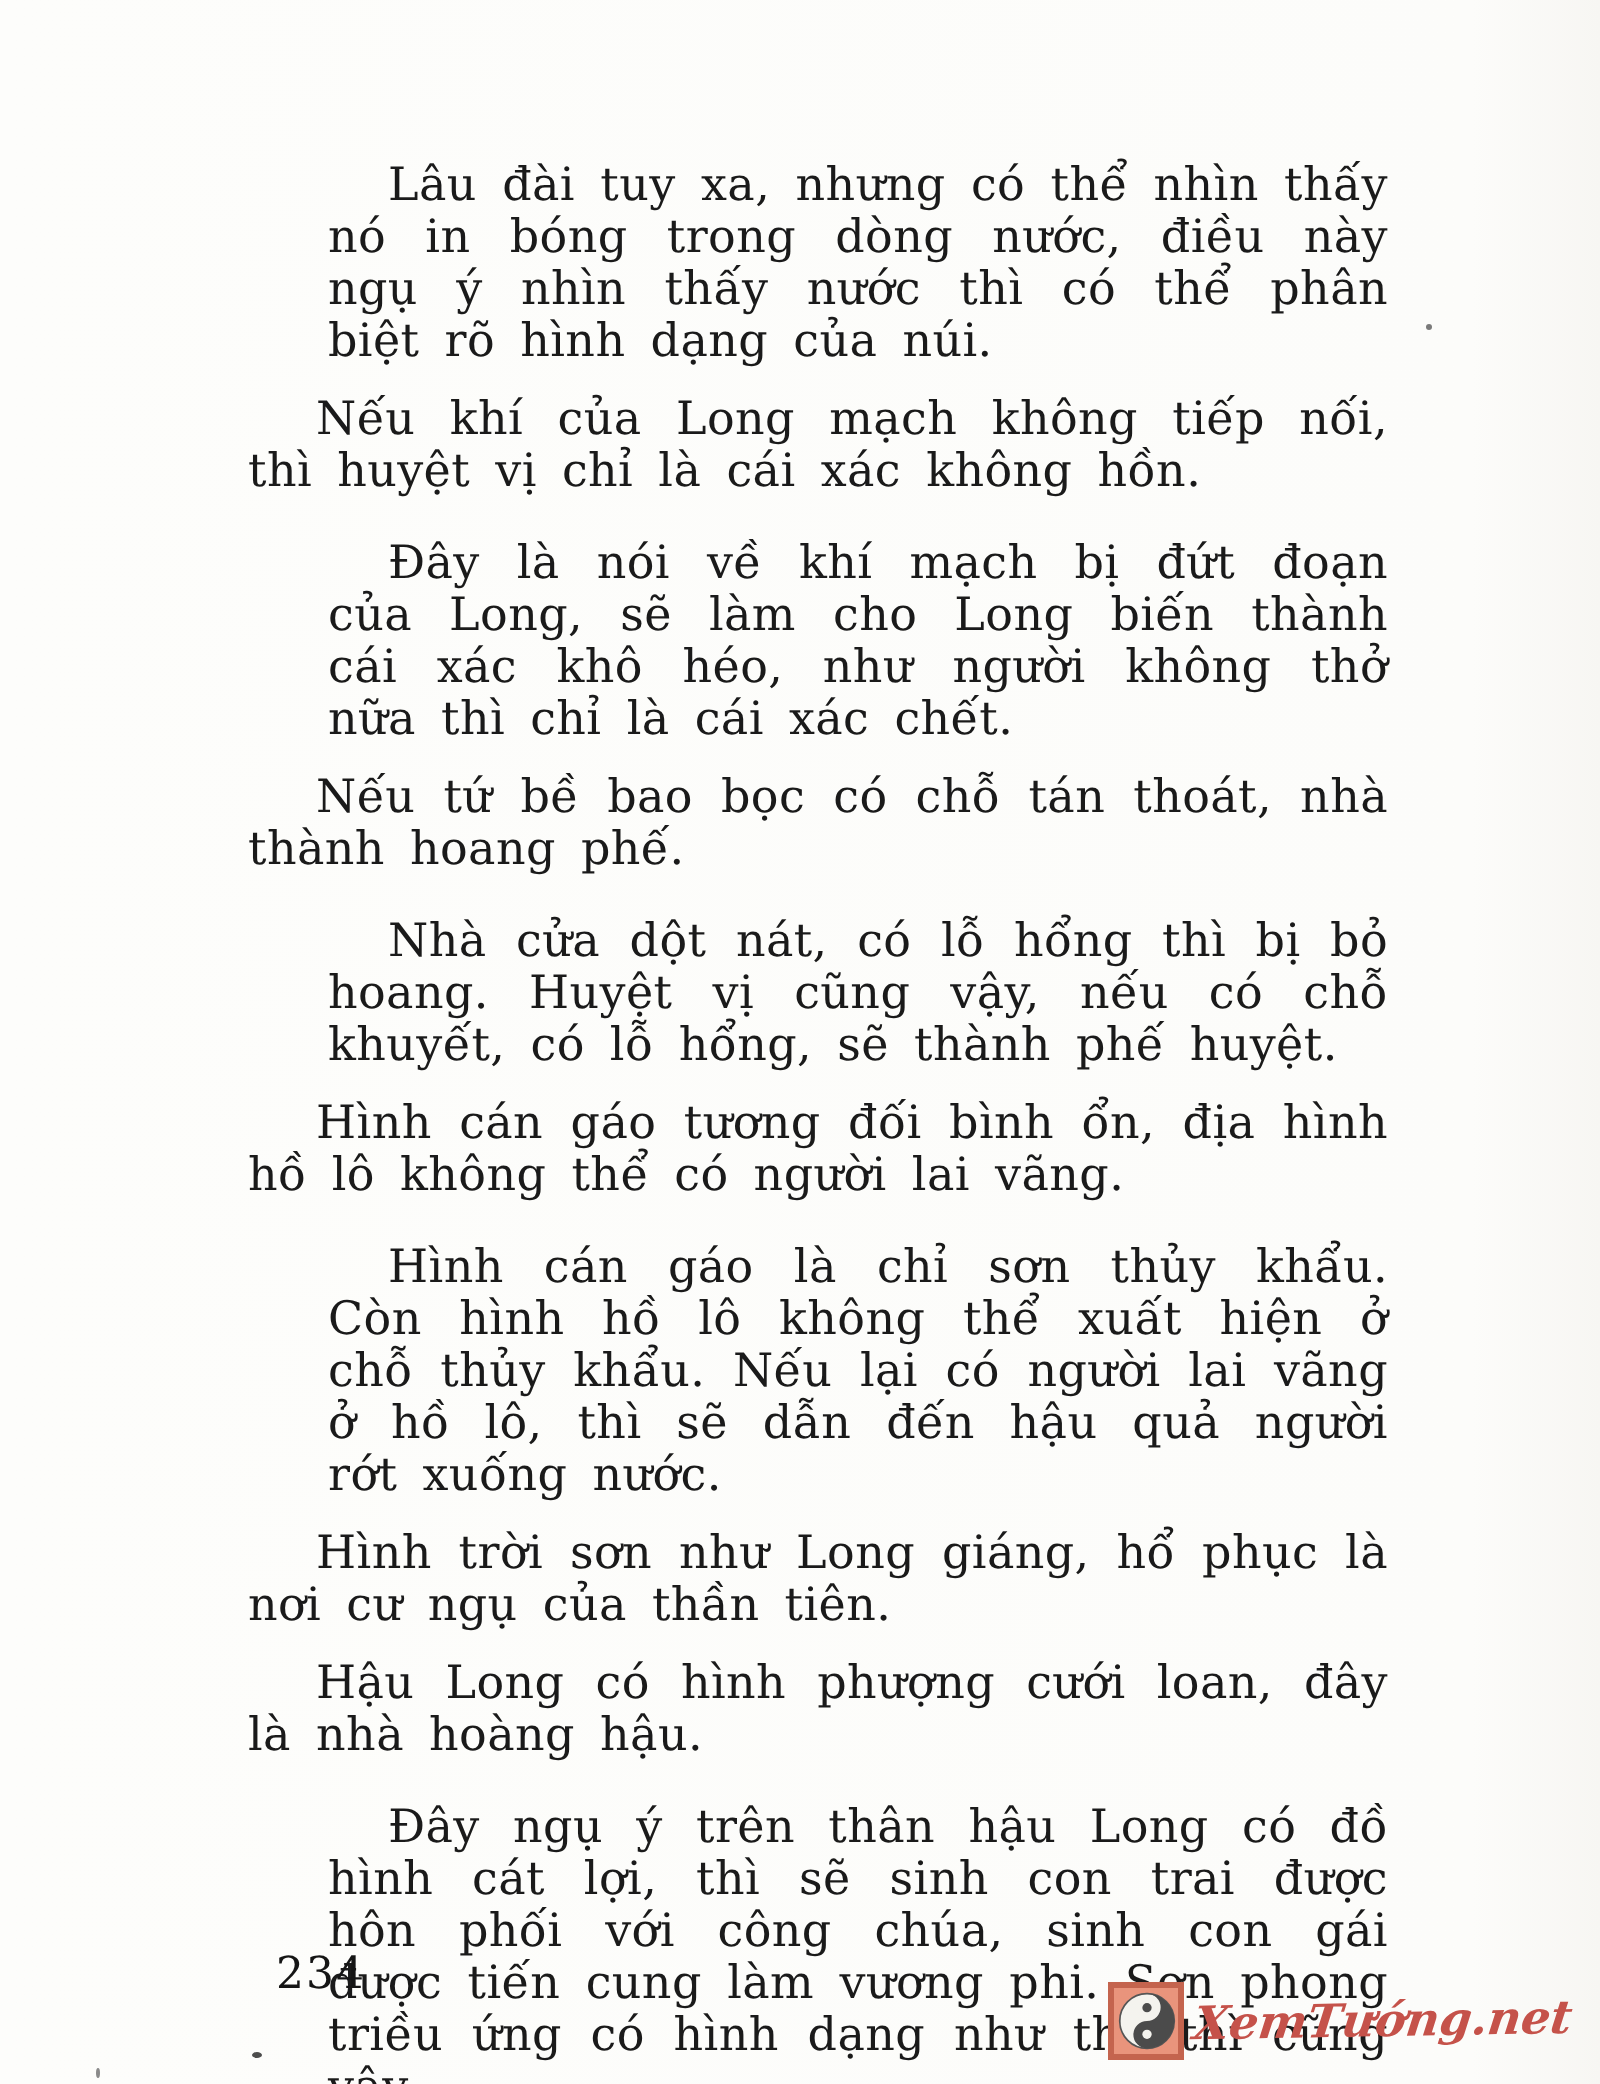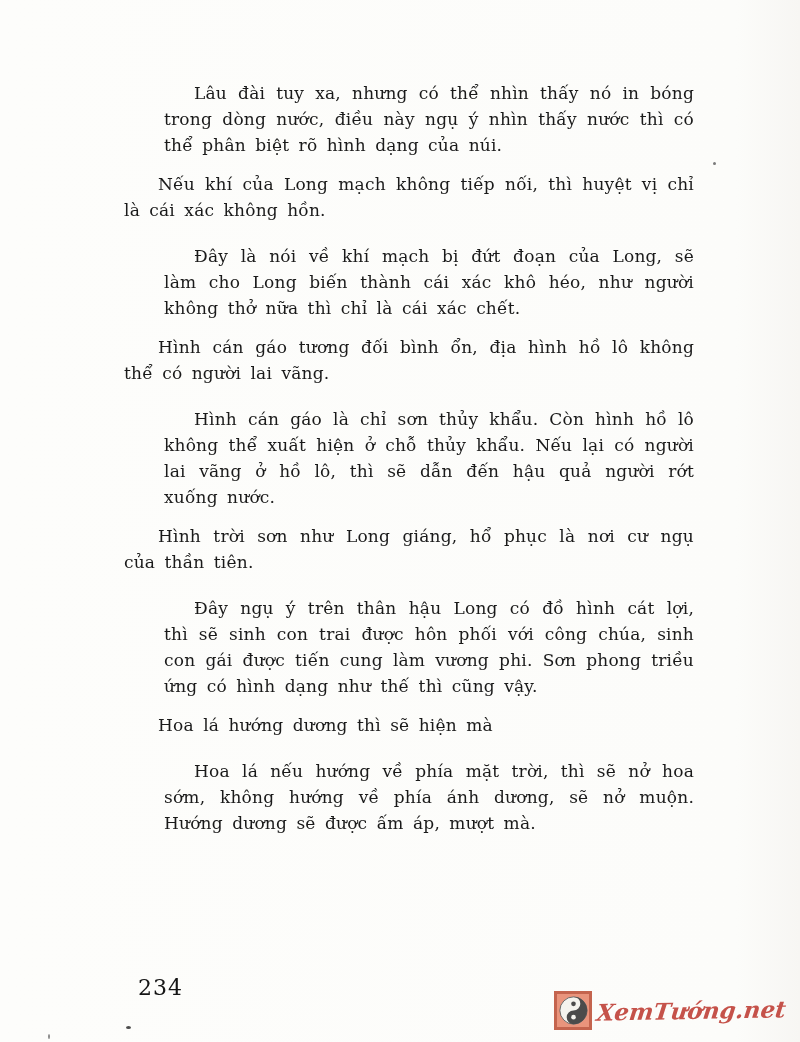--- a/index.html
+++ b/index.html
@@ -21,21 +21,21 @@
     background: linear-gradient(90deg, #fdfdfb 0%, #fcfcfa 92%, #f7f6f3 100%);
   }
   .page-text {
     position: absolute;
     top: 80px;
     left: 124px;
     width: 570px;
   }
   .page-text p {
     margin: 0;
-    font-size: 17px;
+    font-size: 23px;
     line-height: 26px;
     text-align: justify;
     word-spacing: 0.22em;
     letter-spacing: 0.2px;
   }
   .page-text p.statement {
     margin-top: 13px;
     text-indent: 34px;
   }
   .page-text p.commentary {
@@ -101,23 +101,26 @@
 </head>
 <body>
 
 <div class="scan-page">
 
   <main class="page-text">
 
   <p class="commentary">Lâu đài tuy xa, nhưng có thể nhìn thấy nó in bóng trong dòng nước, điều này ngụ ý nhìn thấy nước thì có thể phân biệt rõ hình dạng của núi.</p>
       <p class="statement">Nếu khí của Long mạch không tiếp nối, thì huyệt vị chỉ là cái xác không hồn.</p>
       <p class="commentary">Đây là nói về khí mạch bị đứt đoạn của Long, sẽ làm cho Long biến thành cái xác khô héo, như người không thở nữa thì chỉ là cái xác chết.</p>
+      <p class="statement">Nếu tứ bề bao bọc có chỗ tán thoát, nhà thành hoang phế.</p>
+      <p class="commentary">Nhà cửa dột nát, có lỗ hổng thì bị bỏ hoang. Huyệt vị cũng vậy, nếu có chỗ khuyết, có lỗ hổng, sẽ thành phế huyệt.</p>
       <p class="statement">Hình cán gáo tương đối bình ổn, địa hình hồ lô không thể có người lai vãng.</p>
       <p class="commentary">Hình cán gáo là chỉ sơn thủy khẩu. Còn hình hồ lô không thể xuất hiện ở chỗ thủy khẩu. Nếu lại có người lai vãng ở hồ lô, thì sẽ dẫn đến hậu quả người rớt xuống nước.</p>
       <p class="statement">Hình trời sơn như Long giáng, hổ phục là nơi cư ngụ của thần tiên.</p>
+      <p class="statement">Hậu Long có hình phượng cưới loan, đây là nhà hoàng hậu.</p>
       <p class="commentary">Đây ngụ ý trên thân hậu Long có đồ hình cát lợi, thì sẽ sinh con trai được hôn phối với công chúa, sinh con gái được tiến cung làm vương phi. Sơn phong triều ứng có hình dạng như thế thì cũng vậy.</p>
       <p class="statement">Hoa lá hướng dương thì sẽ hiện mà</p>
       <p class="commentary">Hoa lá nếu hướng về phía mặt trời, thì sẽ nở hoa sớm, không hướng về phía ánh dương, sẽ nở muộn. Hướng dương sẽ được ấm áp, mượt mà.</p>
     </main>
 
   <div class="page-number">234</div>
 
   <div class="speck s1"></div>
   <div class="speck s2"></div>
   <div class="speck s3"></div>

